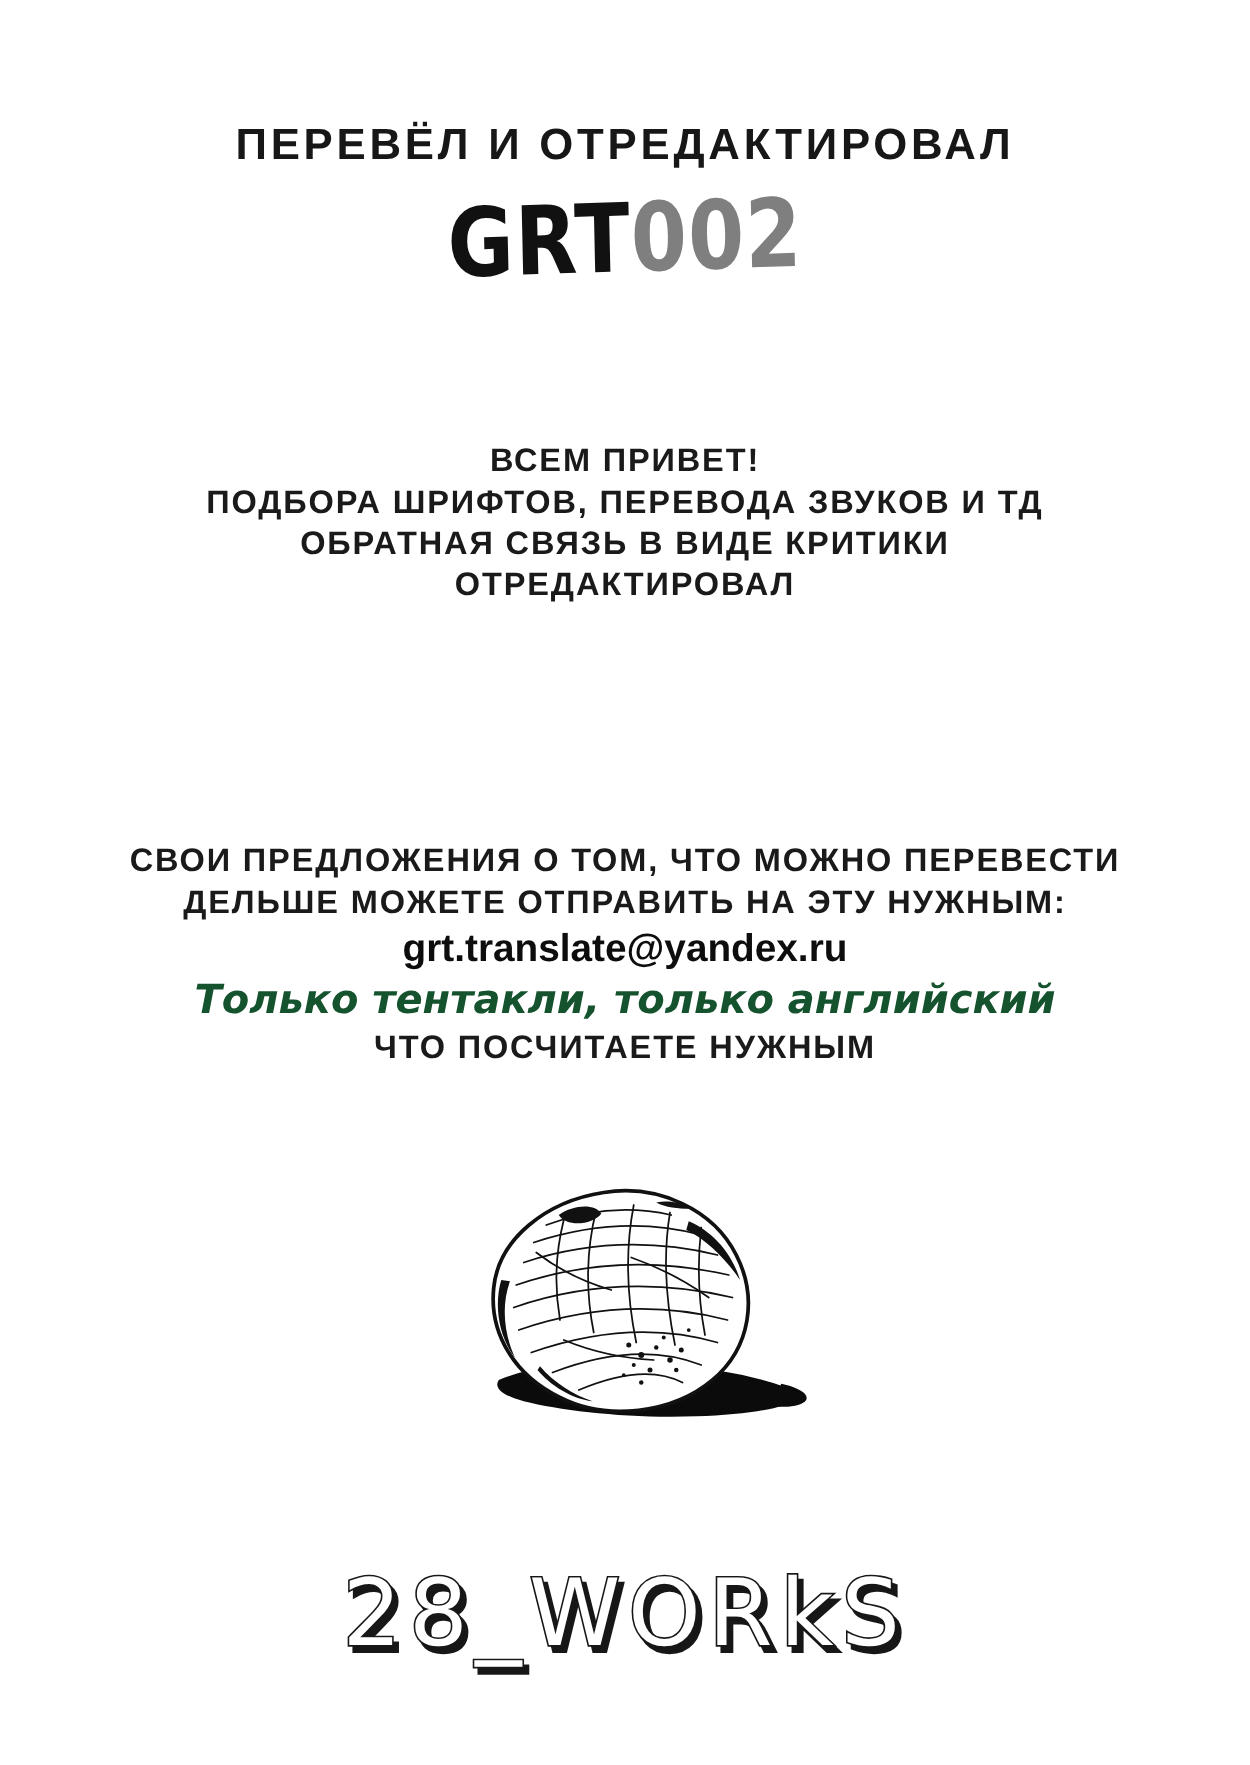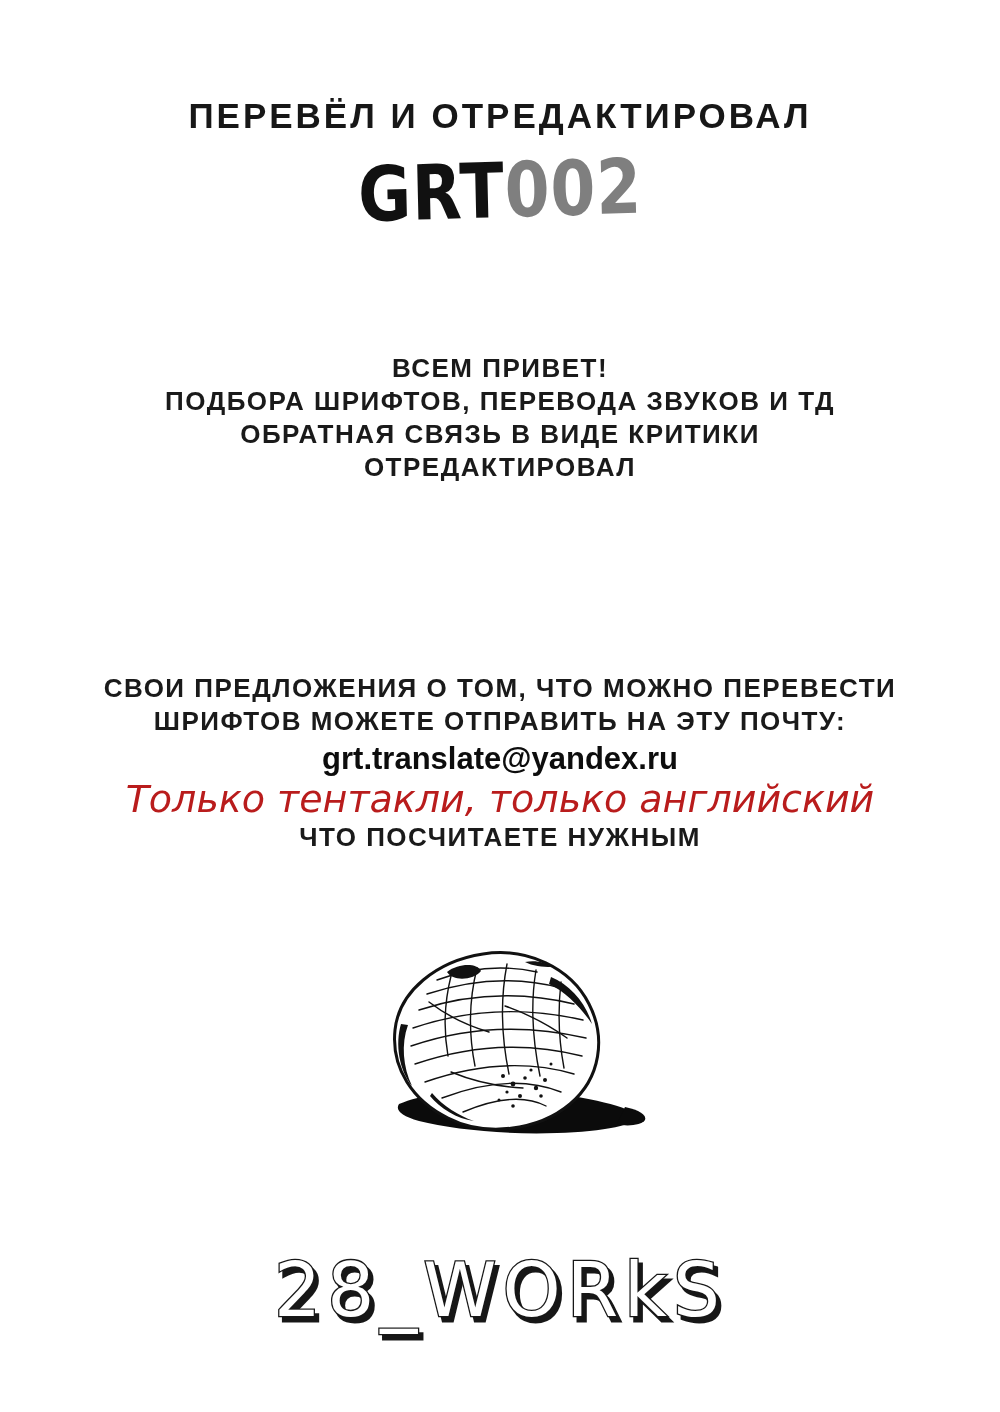--- a/index.html
+++ b/index.html
@@ -54,27 +54,27 @@
     font-family: Liberation Sans, sans-serif;
     font-size: 31px;
     font-weight: 900;
     letter-spacing: 0;
     line-height: 40px;
     margin-top: 1px;
     color: #0d0d0d;
   }
   .contact-note {
     display: block;
-    font-size: 38px;
+    font-size: 32px;
     font-style: italic;
-    font-weight: 400;
+    font-weight: 700;
     letter-spacing: 0;
     line-height: 40px;
     font-family: "DejaVu Sans", sans-serif;
-    color: #b91c1c;
+    color: #14532d;
     margin-bottom: 2px;
   }
   
   .walnut-wrap {
     position: absolute;
     top: 944px;
     left: 355px;
     width: 300px;
     height: 210px;
   }
@@ -105,21 +105,21 @@
 
 <div class="abs-center comic-par intro-block">
   <span>ВСЕМ ПРИВЕТ!</span>
   <span>ПОДБОРА ШРИФТОВ, ПЕРЕВОДА ЗВУКОВ И ТД</span>
   <span>ОБРАТНАЯ СВЯЗЬ В ВИДЕ КРИТИКИ</span>
   <span>ОТРЕДАКТИРОВАЛ</span>
 </div>
 
 <div class="abs-center comic-par contact-block">
   <span>СВОИ ПРЕДЛОЖЕНИЯ О ТОМ, ЧТО МОЖНО ПЕРЕВЕСТИ</span>
-  <span>ШРИФТОВ МОЖЕТЕ ОТПРАВИТЬ НА ЭТУ ПОЧТУ:</span>
+  <span>ДЕЛЬШЕ МОЖЕТЕ ОТПРАВИТЬ НА ЭТУ НУЖНЫМ:</span>
   <span class="contact-email">grt.translate@yandex.ru</span>
   <span class="contact-note">Только тентакли, только английский</span>
   <span>ЧТО ПОСЧИТАЕТЕ НУЖНЫМ</span>
 </div>
 
 <div class="walnut-wrap">
   <svg width="300" height="210" viewBox="0 0 300 210">
 
     <path d="M44,160 C72,148 122,143 172,147 C226,151 268,161 283,171
              C288,179 252,188 202,189 C150,191 96,185 64,177 C46,172 40,166 44,160 Z" fill="#0b0b0b"></path>

